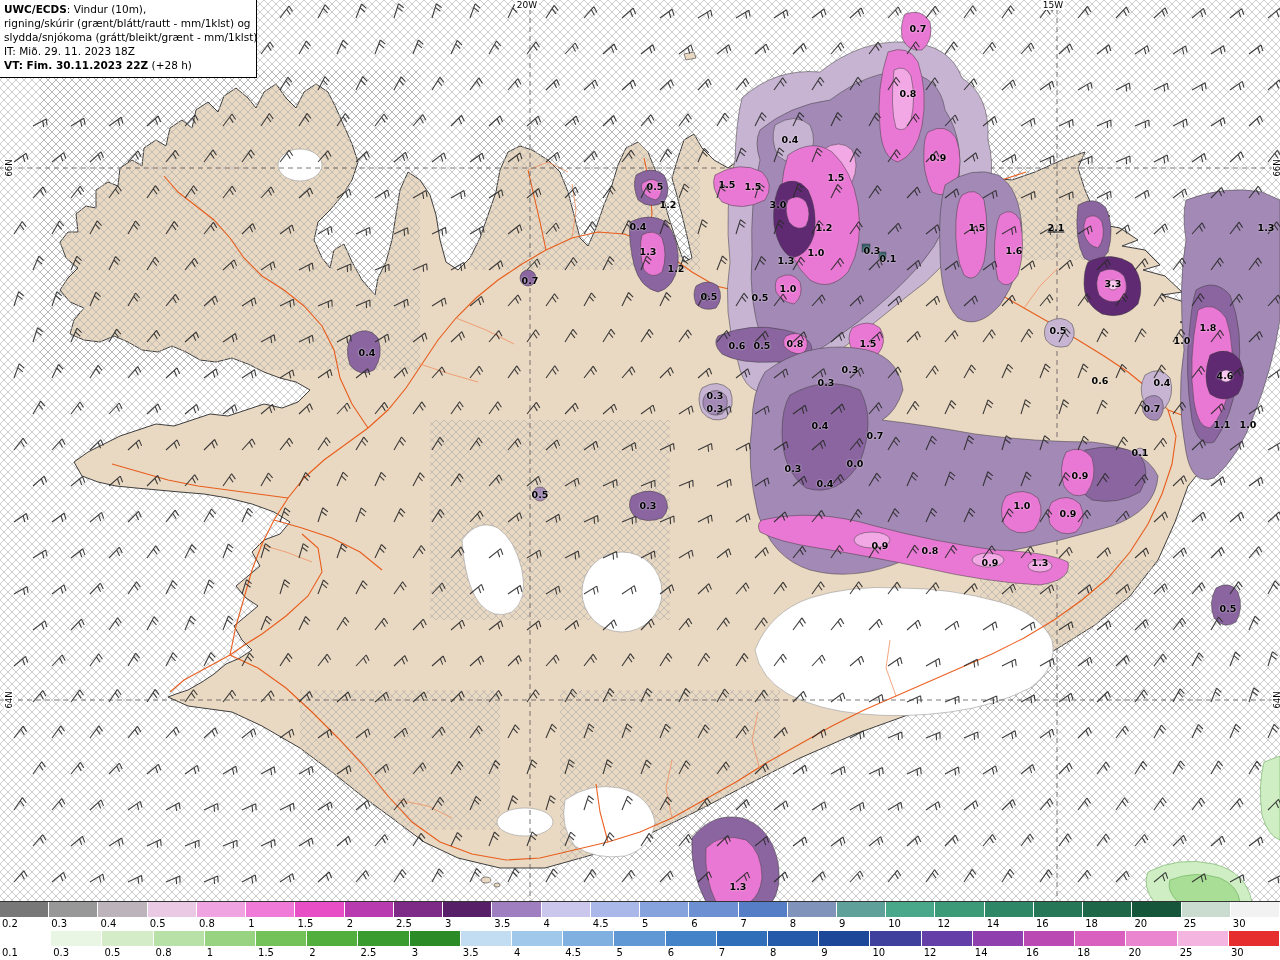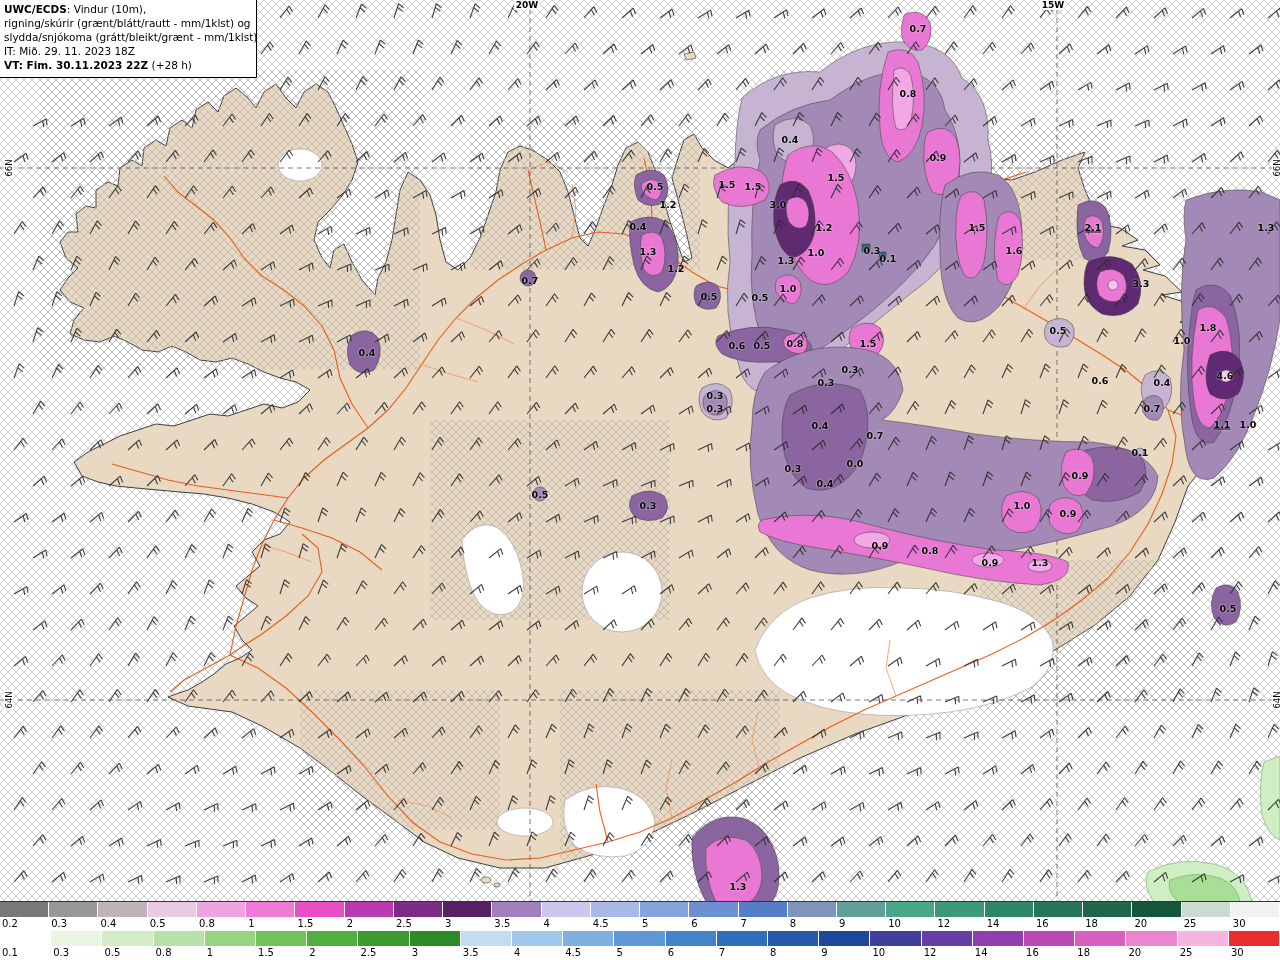--- a/index.html
+++ b/index.html
@@ -6,21 +6,21 @@
   body { width:1280px; height:960px; overflow:hidden; font-family:"DejaVu Sans", sans-serif; }
   #app { position:relative; width:1079px; height:960px; }
   #map-area { position:relative; width:1280px; height:902px; overflow:hidden; outline:1px solid #222; background:#fff; }
   #map-svg { position:absolute; left:0; top:0; }
   #title-box { position:absolute; top:0; left:0; width:246px; background:#fff; border:1px solid #000;
                border-top:none; border-left:none; padding:3px 6px 4px 4px; font-size:10.5px; line-height:1.33;
                z-index:10; color:#000; }
   .tline { white-space:nowrap; }
   .b { font-weight:bold; }
   .mlabel { position:absolute; top:0; transform:translateX(-50%); font-size:9px; background:#fff;
-            padding:0 2px; z-index:6; color:#000;font-weight:bold; }
+            padding:0 2px; z-index:6; color:#000; }
   .pllabel { position:absolute; font-size:8.5px; background:#fff; padding:0 1px; z-index:6; color:#000;
              transform:translate(-3px,-50%) rotate(-90deg); }
   .plabel { position:absolute; transform:translate(-50%,-50%); font-size:9.5px; font-weight:700; color:#000;
             text-shadow:0 0 2px rgba(255,255,255,.85); z-index:5; white-space:nowrap; }
   #legend { position:absolute; bottom:0; left:0; width:1280px; height:58px; background:#e5e5e5; z-index:10;
             border-top:1px solid #333; }
   .lrow { display:flex; width:1280px; height:29px; }
   .lcell { flex:1 1 0; min-width:0; }
   .lswatch { height:15px; border-right:1px solid #fff; box-sizing:border-box; }
   .llabel { height:14px; font-size:10px; line-height:13px; padding-left:2px; background:#fff; color:#000; overflow:hidden; }
@@ -1015,51 +1015,51 @@
       <span class="plabel" style="left: 938px; top: 157px;">0.9</span>
       <span class="plabel" style="left: 727px; top: 184px;">1.5</span>
       <span class="plabel" style="left: 753px; top: 186px;">1.5</span>
       <span class="plabel" style="left: 836px; top: 177px;">1.5</span>
       <span class="plabel" style="left: 655px; top: 186px;">0.5</span>
       <span class="plabel" style="left: 668px; top: 204px;">1.2</span>
       <span class="plabel" style="left: 778px; top: 204px;">3.0</span>
       <span class="plabel" style="left: 824px; top: 227px;">1.2</span>
       <span class="plabel" style="left: 638px; top: 226px;">0.4</span>
       <span class="plabel" style="left: 977px; top: 227px;">1.5</span>
-      <span class="plabel" style="left: 1093px; top: 227px; text-decoration: underline;">2.1</span>
+      <span class="plabel" style="left: 1056px; top: 227px; text-decoration: underline;">2.1</span>
       <span class="plabel" style="left: 1266px; top: 227px;">1.3</span>
       <span class="plabel" style="left: 1006px; top: 250px; margin-left: 8px;">1.6</span>
       <span class="plabel" style="left: 648px; top: 251px;">1.3</span>
       <span class="plabel" style="left: 786px; top: 260px;">1.3</span>
       <span class="plabel" style="left: 816px; top: 252px;">1.0</span>
       <span class="plabel" style="left: 872px; top: 250px;">0.3</span>
       <span class="plabel" style="left: 888px; top: 258px;">0.1</span>
       <span class="plabel" style="left: 676px; top: 268px;">1.2</span>
       <span class="plabel" style="left: 788px; top: 288px;">1.0</span>
-      <span class="plabel" style="left: 1113px; top: 283px; margin-left: 28px;">3.3</span>
+      <span class="plabel" style="left: 1113px; top: 283px;">3.3</span>
       <span class="plabel" style="left: 709px; top: 296px;">0.5</span>
       <span class="plabel" style="left: 760px; top: 297px;">0.5</span>
       <span class="plabel" style="left: 530px; top: 280px;">0.7</span>
       <span class="plabel" style="left: 1208px; top: 327px;">1.8</span>
       <span class="plabel" style="left: 737px; top: 345px;">0.6</span>
       <span class="plabel" style="left: 762px; top: 345px;">0.5</span>
       <span class="plabel" style="left: 795px; top: 343px;">0.8</span>
       <span class="plabel" style="left: 1058px; top: 330px;">0.5</span>
       <span class="plabel" style="left: 1182px; top: 340px;">1.0</span>
       <span class="plabel" style="left: 868px; top: 343px;">1.5</span>
       <span class="plabel" style="left: 367px; top: 352px;">0.4</span>
       <span class="plabel" style="left: 850px; top: 369px;">0.3</span>
       <span class="plabel" style="left: 826px; top: 382px;">0.3</span>
       <span class="plabel" style="left: 1225px; top: 375px;">4.6</span>
       <span class="plabel" style="left: 1100px; top: 380px;">0.6</span>
       <span class="plabel" style="left: 1162px; top: 382px;">0.4</span>
       <span class="plabel" style="left: 1152px; top: 408px;">0.7</span>
       <span class="plabel" style="left: 715px; top: 395px;">0.3</span>
       <span class="plabel" style="left: 715px; top: 408px;">0.3</span>
-      <span class="plabel" style="left: 1222px; top: 424px; text-decoration: underline;">1.1</span>
+      <span class="plabel" style="left: 1222px; top: 424px;">1.1</span>
       <span class="plabel" style="left: 1248px; top: 424px;">1.0</span>
       <span class="plabel" style="left: 820px; top: 425px;">0.4</span>
       <span class="plabel" style="left: 855px; top: 435px; margin-top: 28px;">0.0</span>
       <span class="plabel" style="left: 875px; top: 435px;">0.7</span>
       <span class="plabel" style="left: 1140px; top: 452px;">0.1</span>
       <span class="plabel" style="left: 793px; top: 468px;">0.3</span>
       <span class="plabel" style="left: 825px; top: 483px;">0.4</span>
       <span class="plabel" style="left: 1080px; top: 475px;">0.9</span>
       <span class="plabel" style="left: 540px; top: 494px;">0.5</span>
       <span class="plabel" style="left: 648px; top: 505px;">0.3</span>

